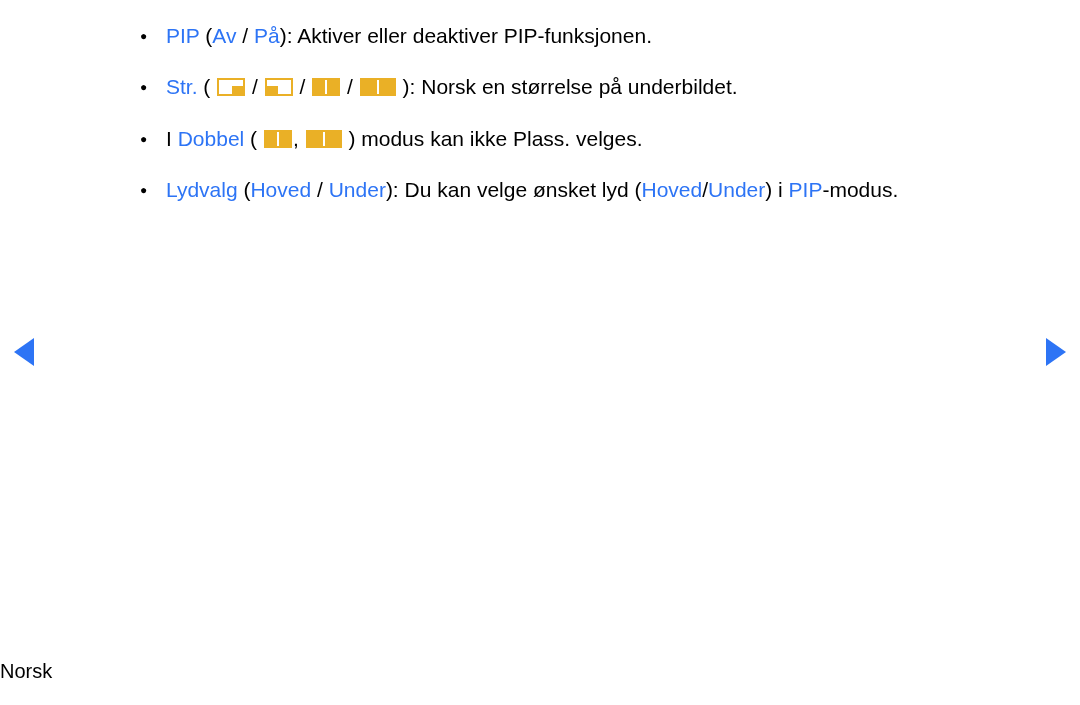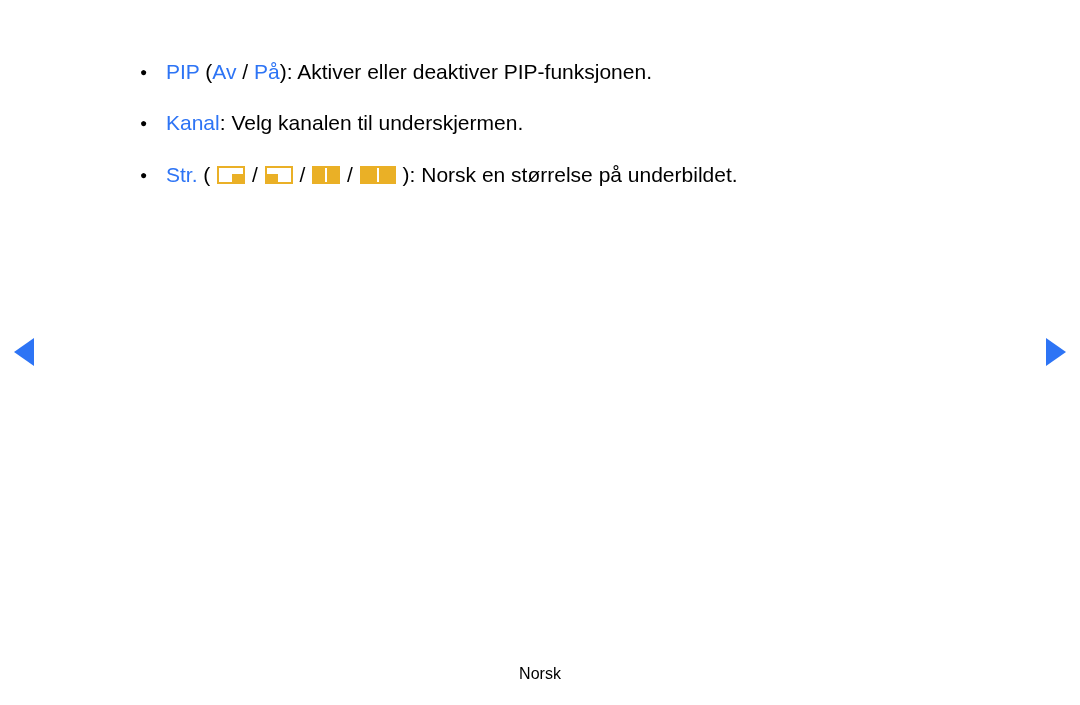--- a/index.html
+++ b/index.html
@@ -9,21 +9,20 @@
     background: #ffffff;
     font-family: Arial, Helvetica, sans-serif;
     position: relative;
     color: #000000;
   }
   .content {
     position: absolute;
     left: 140px;
     top: 22px;
     width: 870px;
-    margin-top: 36px;
   }
   ul.bullets {
     list-style: none;
   }
   ul.bullets > li {
     position: relative;
     padding-left: 26px;
     font-size: 21px;
     line-height: 1.3;
     margin-bottom: 24px;
@@ -91,54 +90,62 @@
     right: 14px;
     border-top: 14px solid transparent;
     border-bottom: 14px solid transparent;
     border-left: 20px solid #2d74f5;
   }
   .footer {
     position: absolute;
     bottom: 22px;
     left: 0;
     width: 100%;
-    text-align: center;
-    font-size: 16px;
+    text-align: left;
+    font-size: 20px;
   }
 </style>
 </head>
 <body>
 
 <div class="content">
   <ul class="bullets">
 
     <li>
       <span class="blue">PIP</span>
       <span> (</span><span class="blue">Av</span><span> / </span><span class="blue">På</span><span>)</span><span>: Aktiver eller deaktiver PIP-funksjonen.</span>
     </li>
 
-    <li>
-      <span class="blue">Kanal</span><span>: Velg kanalen til underskjermen.</span>
-    </li>
 
     <li>
       <span class="blue">Str.</span>
       <span> (</span>
       <span class="icon-box str-br"><span class="inner"></span></span>
       <span> / </span>
       <span class="icon-box str-bl"><span class="inner"></span></span>
       <span> / </span>
       <span class="icon-box str-half"><span class="inner a"></span><span class="inner b"></span></span>
       <span> / </span>
       <span class="icon-box str-wide"><span class="inner a"></span><span class="inner b"></span></span>
       <span>): Norsk en størrelse på underbildet.</span>
     </li>
 
 
+    <li>
+      <span>I </span><span class="blue">Dobbel</span>
+      <span> (</span>
+      <span class="icon-box db-a"><span class="inner a"></span><span class="inner b"></span></span><span>, </span>
+      <span class="icon-box db-b"><span class="inner a"></span><span class="inner b"></span></span>
+      <span>) modus kan ikke Plass. velges.</span>
+    </li>
 
+    <li>
+      <span class="blue">Lydvalg</span>
+      <span> (</span><span class="blue">Hoved</span><span> / </span><span class="blue">Under</span><span>): Du kan velge ønsket lyd (</span><span class="blue">Hoved</span><span>/</span><span class="blue">Under</span><span>) i </span><span class="blue">PIP</span><span>-modus.</span>
+    </li>
 
   </ul>
 </div>
 
 <div class="nav-left"></div>
 <div class="nav-right"></div>
 
 <div class="footer">Norsk</div>
 
 </body></html>

